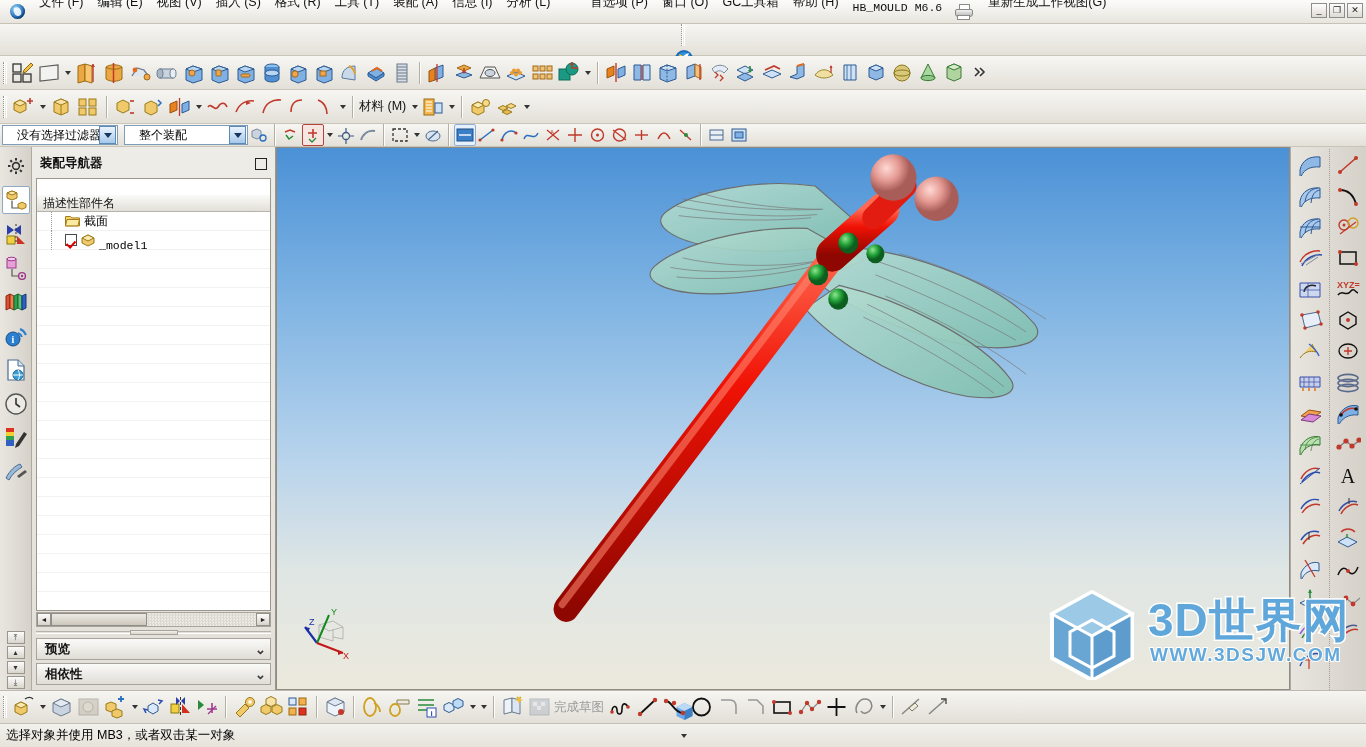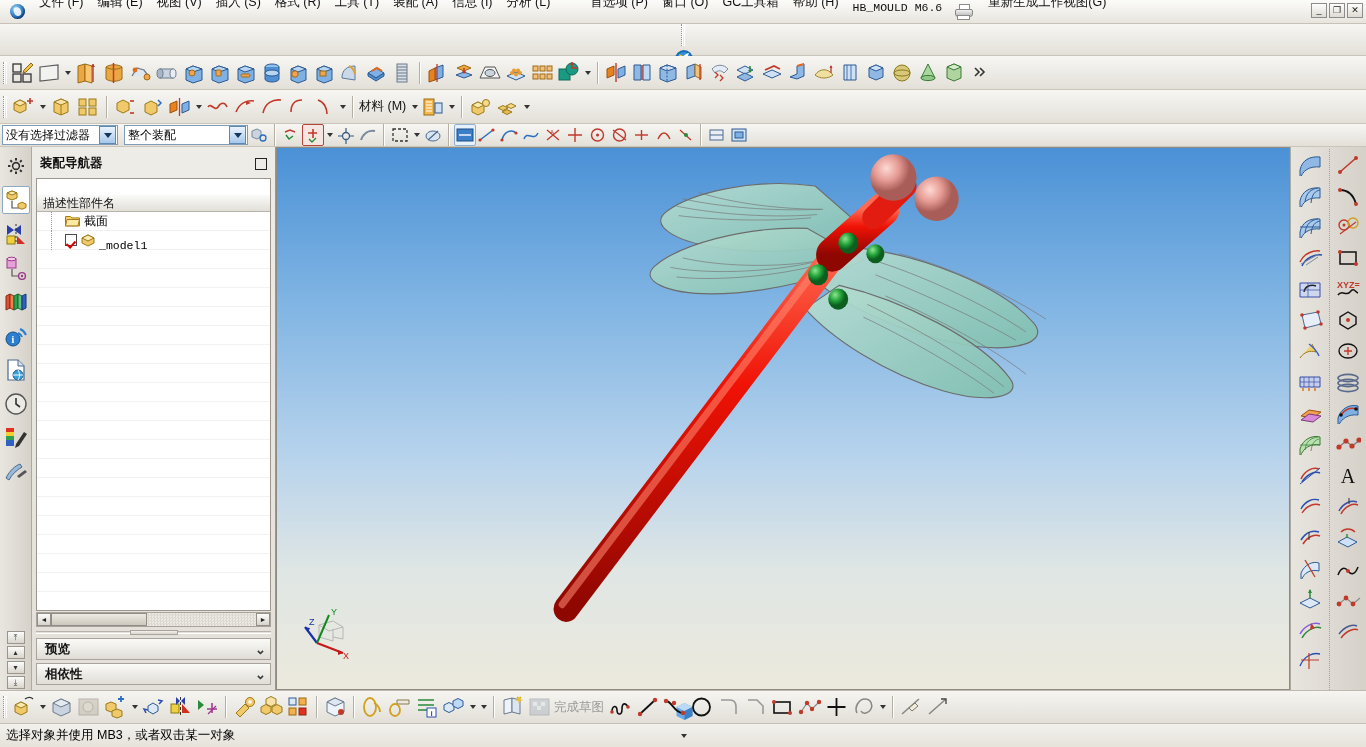--- a/index.html
+++ b/index.html
@@ -144,21 +144,21 @@
   }
   .icn { display:block; }
 
   
   .combo {
     height: 20px;
     border: 1px solid #7f9db9;
     background: #fff;
     display: flex; align-items: center;
     font-size: 12px;
-    padding-left: 3px;
+    padding-left: 14px;
     color: #000;
     flex: none;
   }
   .combo .txt { flex: 1; overflow: hidden; white-space: nowrap; }
   .combo .dd {
     width: 17px; height: 18px;
     margin: 0 1px 0 0;
     background: linear-gradient(#eaf3fd,#a7c8ea);
     border: 1px solid #5c8ab4;
     display:flex; align-items:center; justify-content:center;
@@ -1663,20 +1663,30 @@
         </div>
         <div class="rr-btn">
           <svg width="26" height="22" viewBox="0 0 26 22">
             <path d="M4 15c6-8 14-10 18-8" fill="none" stroke="#4a5a8c" stroke-width="1.4"></path>
             <path d="M6 19c6-8 14-10 17-8" fill="none" stroke="#c0392b" stroke-width="1.4"></path>
           </svg>
         </div>
       </div>
     </div>
 
+    <div class="wm">
+      <svg width="120" height="98" viewBox="0 0 120 98" style="position:absolute;left:-12px;top:14px">
+        <path d="M44 10L84 32v44L44 98 4 76V32z" fill="#6aa6d4" stroke="#fff" stroke-width="4"></path>
+        <path d="M44 10L84 32 44 54 4 32z" fill="#9cc9e6" stroke="#fff" stroke-width="3"></path>
+        <path d="M44 54v44L84 76V32z" fill="#5e9cce" stroke="#fff" stroke-width="3"></path>
+        <path d="M44 38L66 50v24L44 86 22 74V50z" fill="none" stroke="#fff" stroke-width="3"></path>
+      </svg>
+      <div class="wm-text">3D世界网</div>
+      <div class="wm-url">WWW.3DSJW.COM</div>
+    </div>
   </div>
 
   <div class="bottombar">
     <div class="grip"></div>
     <div class="btn">
       <svg class="icn" width="25" height="24" viewBox="0 0 25 24">
         <path d="M4 10l6-3 6 3v7l-6 3-6-3z" fill="#f0c96a" stroke="#9b7a18"></path>
         <path d="M4 10l6-3 6 3-6 3z" fill="#fbeab0" stroke="#9b7a18"></path>
         <path d="M14 4c3-2 6-2 8 0" fill="none" stroke="#333" stroke-width="1.4"></path>
       </svg>

